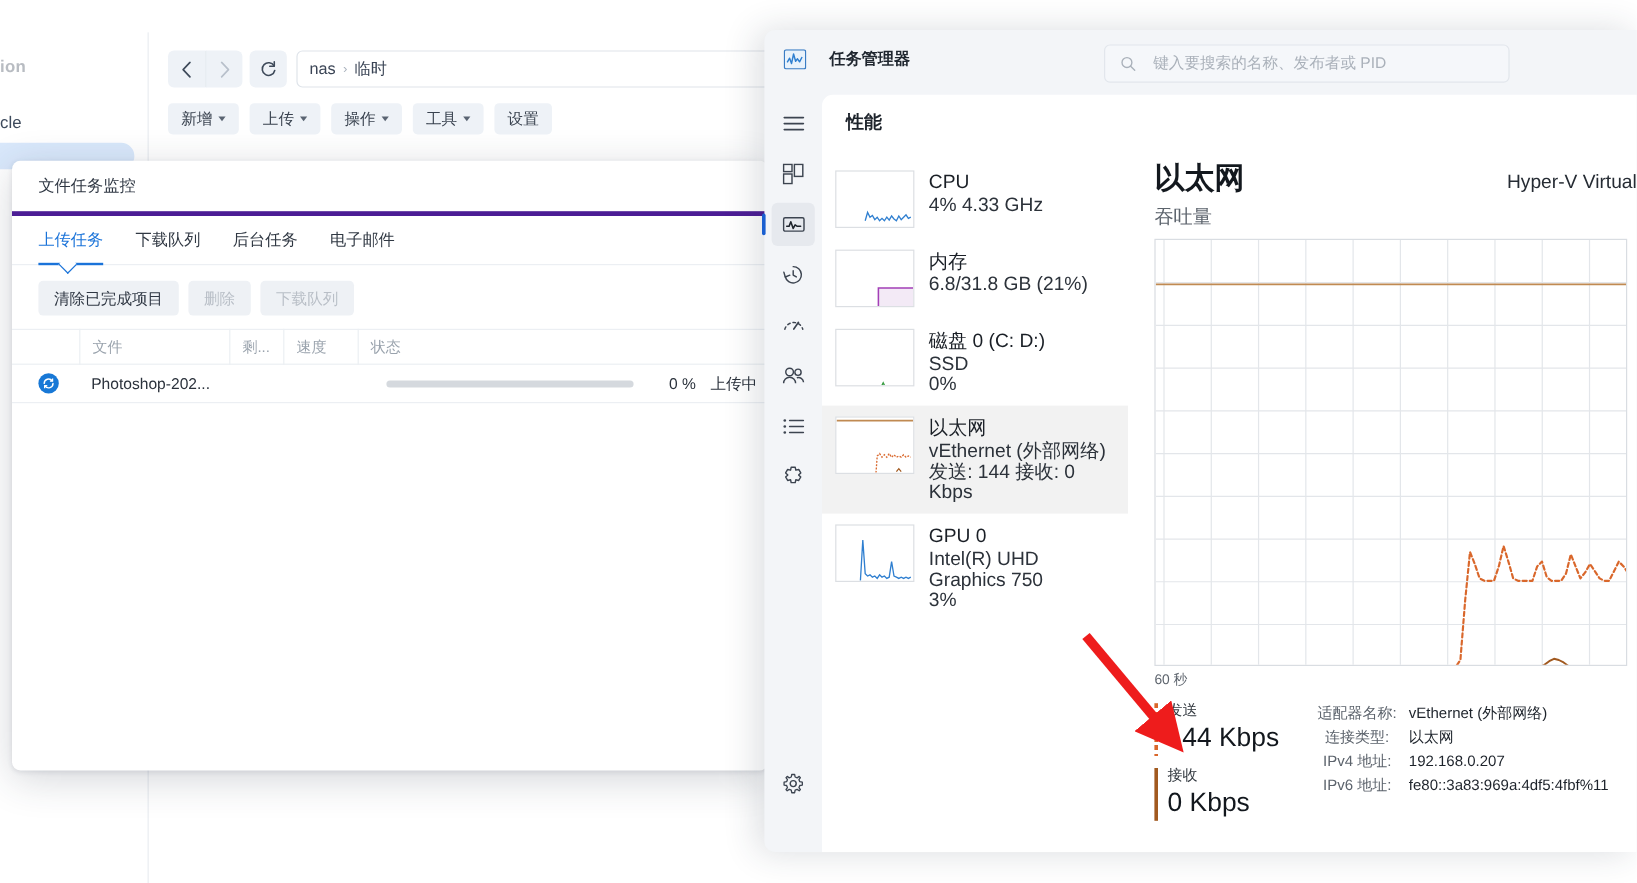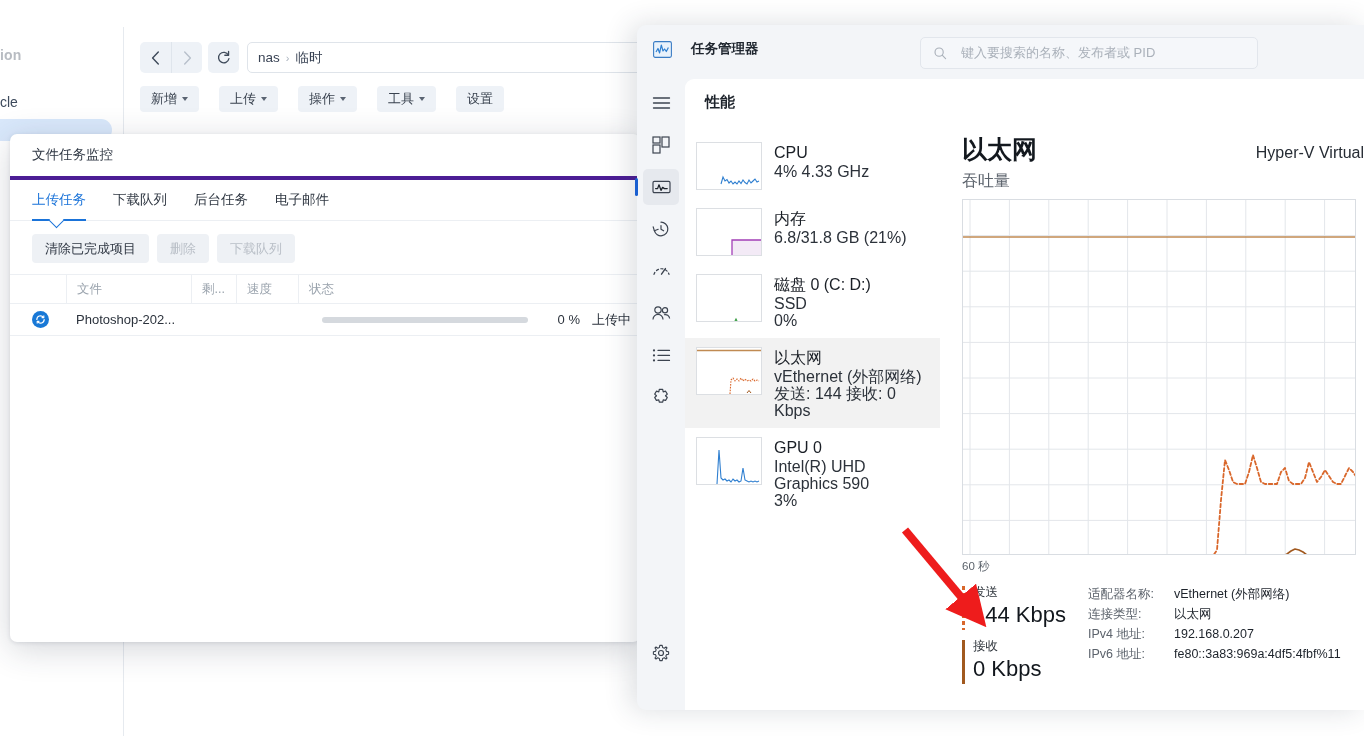--- a/index.html
+++ b/index.html
@@ -50,21 +50,21 @@
   }
   .nav-btn.reload { margin-left: 6px; }
   .crumb-bar {
     margin-left: 8px; flex:1; height: 31px; background: #fff;
     border: 1px solid #dfe4ea; border-radius: 5px;
     display: flex; align-items: center; padding: 0 10px; gap: 6px;
     font-size: 13.5px; color: #3a4插;
   }
   .crumb-bar { color: #3a4455; }
   .crumb-sep { color: #a9b2bd; font-size: 11px; }
-  .btn-row { display:flex; gap: 20px; margin-top: 13px; text-align: right; }
+  .btn-row { display:flex; gap: 9px; margin-top: 13px; text-align: right; }
   .tb-btn {
     height: 26px; background: #eef2f7; border-radius: 4px;
     display:flex; align-items:center; gap: 5px;
     padding: 0 11px; font-size: 13px; color: #39424f;
   }
   .caret { width:0;height:0;border-left:3.5px solid transparent;border-right:3.5px solid transparent;border-top:4px solid #5a6472; }
 
   
   .ftm {
     position: absolute; left: 10px; top: 134px; width: 630px; height: 508px;
@@ -184,21 +184,21 @@
   .chart-time { font-size: 11.5px; color:#5c636c; margin-top: 4px; }
   .det-stats { display:flex; margin-top: 10px; }
   .stat-col { width: 116px; }
   .stat-block { position:relative; padding-left: 11px; margin-bottom: 9px; }
   .stat-bar-send { position:absolute; left:0; top:2px; width:3px; height:44px;
     background-image: repeating-linear-gradient(to bottom,#d9672b 0 4px,transparent 4px 7px); }
   .stat-bar-recv { position:absolute; left:0; top:2px; width:3px; height:44px; background:#a1591f; }
   .stat-label { font-size: 12.5px; color:#32383f; line-height:17px; }
   .stat-value { font-size: 22px; color:#12171d; line-height:28px; font-weight:400;}
   .info-tbl { margin-left: 10px; font-size: 12.5px; }
-  .info-row { display:flex; line-height: 20px; }
+  .info-row { display:flex; line-height: 20px; text-align: center; }
   .info-k { width: 86px; color:#5c636c; }
   .info-v { color:#1d232b; }
 
   
   .arrow-svg { position:absolute; left: 890px; top: 520px; pointer-events:none; }
 </style>
 </head>
 <body>
 
 <div id="root">
@@ -471,21 +471,21 @@
         </div>
 
         <div class="perf-item">
           <div class="thumb">
             <svg width="64" height="46" viewBox="0 0 64 46">
               <polyline points="20,46 22,12 24,40 26,42 28,41 30,43 32,42 34,44 36,41 38,43 40,42 42,44 44,43 46,30 48,42 50,43 52,44 54,43 56,44 58,43 60,44 62,43" fill="none" stroke="#2f7fd0" stroke-width="1.1"></polyline>
             </svg>
           </div>
           <div class="perf-txt">
             <div class="perf-name">GPU 0</div>
-            <div class="perf-sub">Intel(R) UHD Graphics 590</div>
+            <div class="perf-sub">Intel(R) UHD Graphics 750</div>
             <div class="perf-sub">3%</div>
           </div>
         </div>
       </div>
 
       <div class="tm-detail">
         <div class="det-head">
           <div class="det-title">以太网</div>
           <div class="det-adapter">Hyper-V Virtual</div>
         </div>

